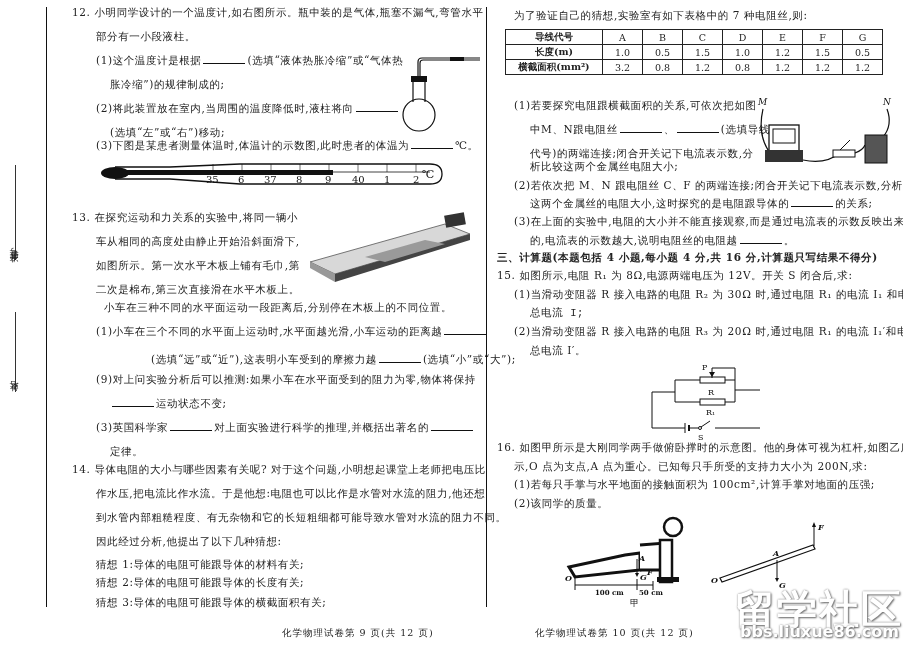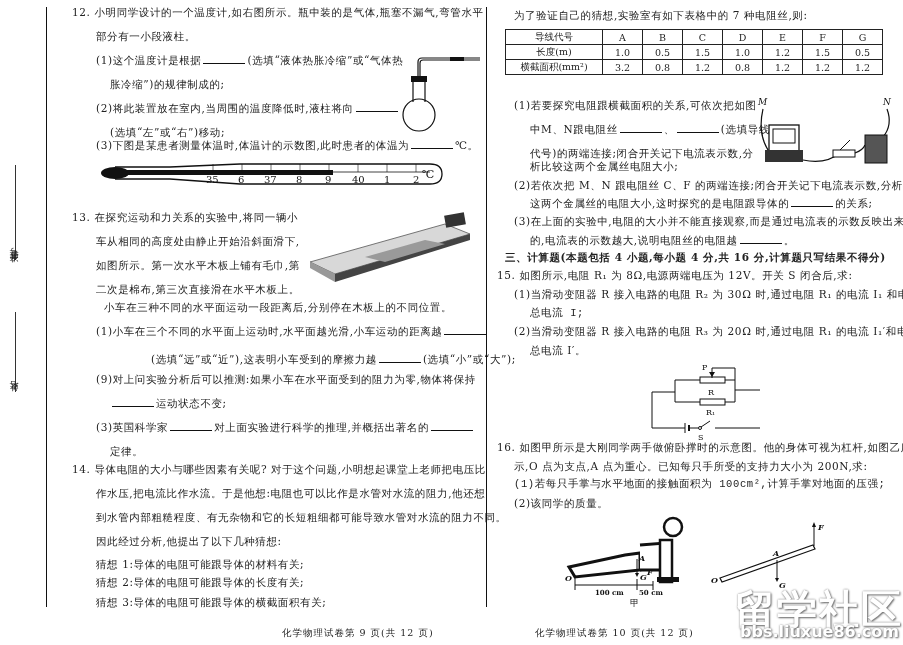--- a/index.html
+++ b/index.html
@@ -10,21 +10,21 @@
     font-size:10.5px;
   }
   .abs { position:absolute; }
   .vline { position:absolute; width:1px; background:#111; }
   .line { position:absolute; white-space:nowrap; line-height:14px; letter-spacing:0.6px; }
   .blank { display:inline-block; width:42px; border-bottom:1px solid #111; height:10px; vertical-align:baseline; margin:0 2px; }
   .side-text { position:absolute; writing-mode:vertical-rl; transform:rotate(180deg); font-size:9px; letter-spacing:2px; }
   .side-line { position:absolute; width:1px; background:#333; }
   table.wires { position:absolute; border-collapse:collapse; font-size:9.5px; }
   table.wires td { border:1px solid #222; text-align:center; height:14px; padding:0; }
-  table.wires td.hdr { width:96px; }
+  table.wires td.hdr { width:96px;font-weight:bold; }
   table.wires td.val { width:39px; }
   .bold { font-weight:bold; }
   .footer { position:absolute; font-size:9.5px; letter-spacing:1px; }
   .watermark { position:absolute; color:#fff; font-family:"DejaVu Sans", sans-serif; font-weight:bold;
                text-shadow:0 0 2px #888, 1px 1px 2px #666; }
 </style>
 </head>
 <body>
 
 <div class="side-line" style="left:15px;top:165px;height:95px;"></div>
@@ -187,21 +187,21 @@
 
   <div class="line" style="left:514px;top:178px;">(2)若依次把 M、N 跟电阻丝 C、F 的两端连接;闭合开关记下电流表示数,分析比较</div>
   <div class="line" style="left:530px;top:196px;">
     <span>这两个金属丝的电阻大小,这时探究的是电阻跟导体的</span><span class="blank"></span><span>的关系;</span>
   </div>
   <div class="line" style="left:514px;top:214px;">(3)在上面的实验中,电阻的大小并不能直接观察,而是通过电流表的示数反映出来</div>
   <div class="line" style="left:530px;top:233px;">
     <span>的,电流表的示数越大,说明电阻丝的电阻越</span><span class="blank"></span><span>。</span>
   </div>
 
-  <div class="line bold" style="left:497px;top:250px;margin-left:8px;">三、计算题(本题包括 4 小题,每小题 4 分,共 16 分,计算题只写结果不得分)</div>
+  <div class="line bold" style="left:497px;top:250px;">三、计算题(本题包括 4 小题,每小题 4 分,共 16 分,计算题只写结果不得分)</div>
 
   <div class="line" style="left:497px;top:268px;">15. 如图所示,电阻 R₁ 为 8Ω,电源两端电压为 12V。开关 S 闭合后,求:</div>
   <div class="line" style="left:514px;top:287px;">(1)当滑动变阻器 R 接入电路的电阻 R₂ 为 30Ω 时,通过电阻 R₁ 的电流 I₁ 和电路的</div>
   <div class="line" style="left:530px;top:306px;font-family:Liberation Mono, monospace;">总电流 I;</div>
   <div class="line" style="left:514px;top:324px;">(2)当滑动变阻器 R 接入电路的电阻 R₃ 为 20Ω 时,通过电阻 R₁ 的电流 I₁′和电路的</div>
   <div class="line" style="left:530px;top:343px;">总电流 I′。</div>
 
   <svg class="abs" style="left:640px;top:360px;" width="120" height="80" viewBox="0 0 120 80">
     <g stroke="#111" stroke-width="1" fill="none">
       <polyline points="35,28 35,20 60,20"></polyline>
@@ -224,21 +224,21 @@
     <g font-size="8" fill="#111" font-family="DejaVu Serif, serif">
       <text x="62" y="10">P</text>
       <text x="68" y="35">R</text>
       <text x="66" y="55">R₁</text>
       <text x="58" y="80">S</text>
     </g>
   </svg>
 
   <div class="line" style="left:497px;top:440px;">16. 如图甲所示是大刚同学两手做俯卧撑时的示意图。他的身体可视为杠杆,如图乙所</div>
   <div class="line" style="left:514px;top:459px;">示,O 点为支点,A 点为重心。已知每只手所受的支持力大小为 200N,求:</div>
-  <div class="line" style="left:514px;top:477px;font-family:Liberation Mono, monospace;">(1)若每只手掌与水平地面的接触面积为 100cm²,计算手掌对地面的压强;</div>
+  <div class="line" style="left:514px;top:477px;">(1)若每只手掌与水平地面的接触面积为 100cm²,计算手掌对地面的压强;</div>
   <div class="line" style="left:514px;top:496px;">(2)该同学的质量。</div>
 
   <svg class="abs" style="left:565px;top:515px;" width="150" height="92" viewBox="0 0 150 92">
     <path d="M4 52 L60 40 L75 38 L75 55 L10 62 Z" fill="#fff" stroke="#111" stroke-width="3"></path>
     <path d="M75 30 L100 28 L100 55 L75 55" fill="#fff" stroke="#111" stroke-width="3"></path>
     <circle cx="108" cy="12" r="9" fill="#fff" stroke="#111" stroke-width="2.5"></circle>
     <rect x="95" y="25" width="12" height="42" fill="#fff" stroke="#111" stroke-width="2.5"></rect>
     <rect x="92" y="62" width="22" height="5" fill="#111"></rect>
     <line x1="72" y1="44" x2="72" y2="58" stroke="#111" stroke-width="1"></line>
     <polygon points="70,58 74,58 72,62" fill="#111"></polygon>

